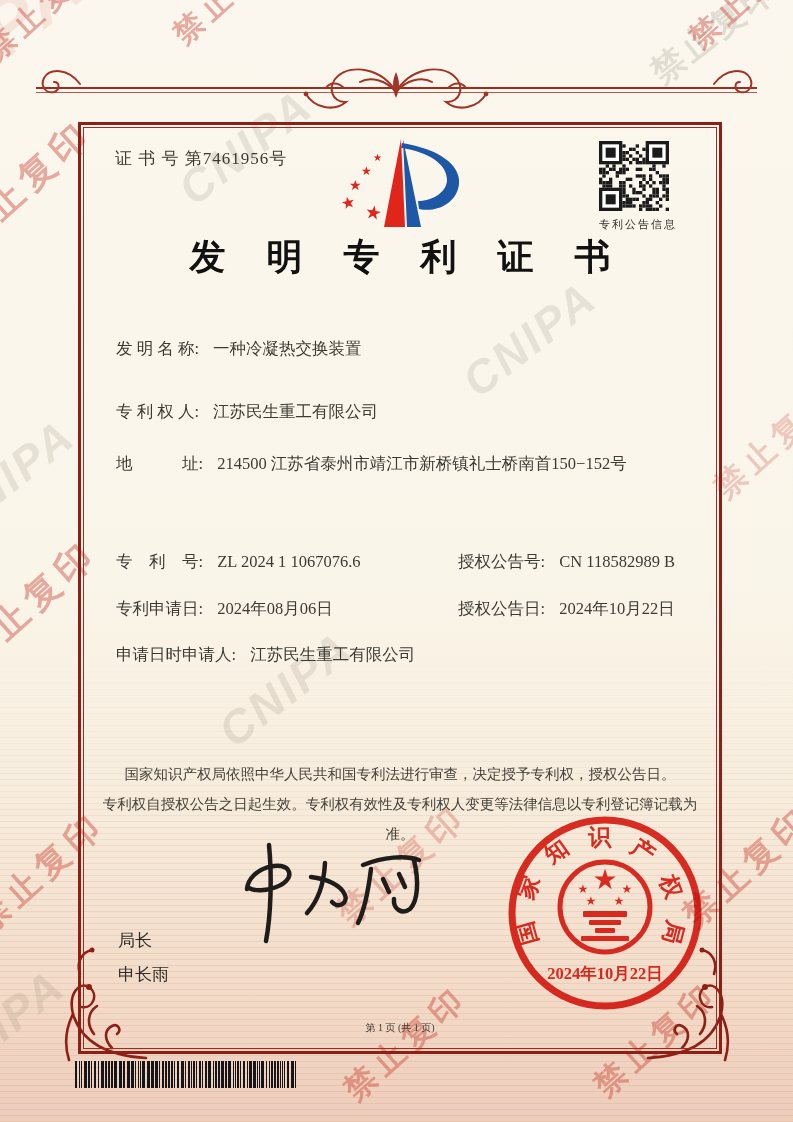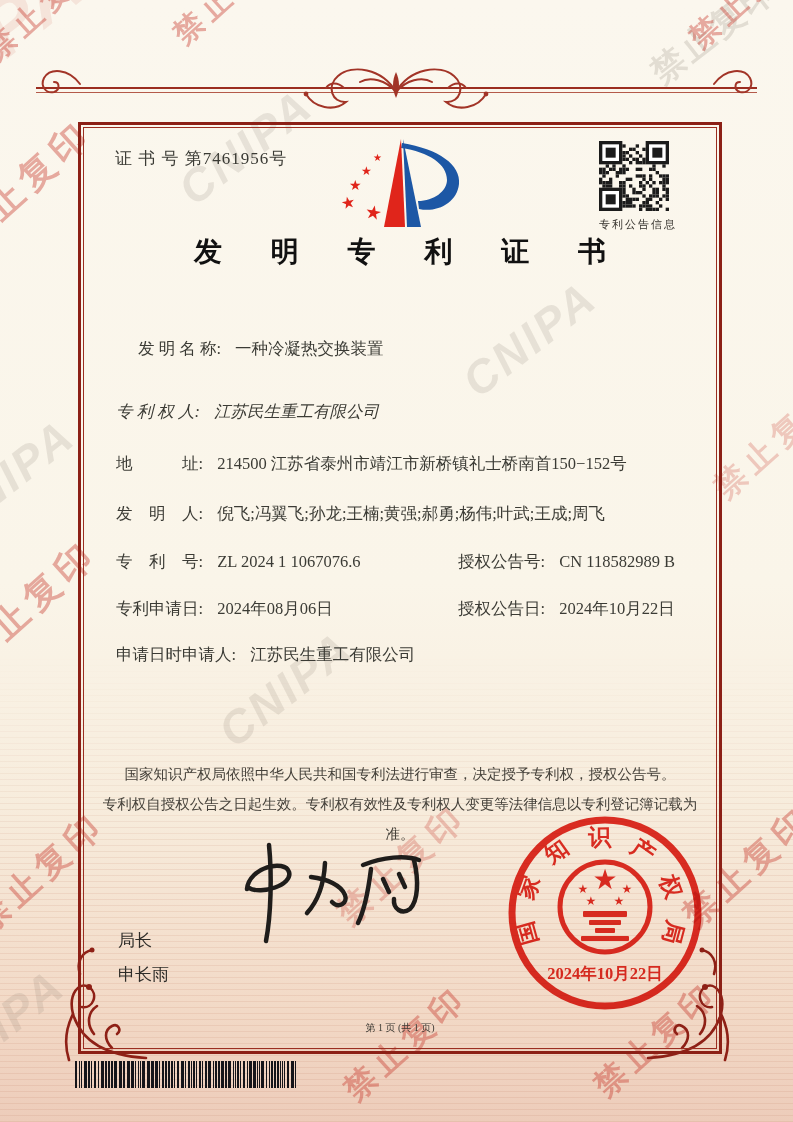--- a/index.html
+++ b/index.html
@@ -15,22 +15,22 @@
   .wm{position:absolute;pointer-events:none;white-space:nowrap;font-weight:bold;}
   .wm-red{color:rgba(200,62,50,0.42);letter-spacing:6px;}
   .wm-gray{color:rgba(130,118,104,0.16);font-style:italic;letter-spacing:3px;font-family:"Liberation Sans","DejaVu Sans",sans-serif;}
   .frame{position:absolute;left:78px;top:122px;width:638px;height:926px;border:3px solid #8c2016;}
   .frame-inner{position:absolute;left:2px;top:2px;right:2px;bottom:2px;border:1px solid #9b2d20;}
   .cert-no{position:absolute;left:34px;top:22px;font-size:17px;letter-spacing:1px;}
   .logo{position:absolute;left:258px;top:12px;width:132px;height:98px;}
   .logo .star{position:absolute;color:#e0251b;line-height:1;}
   .qr-block{position:absolute;left:518px;top:16px;width:88px;text-align:left;}
   .qr-label{margin-top:6px;font-size:11px;letter-spacing:2px;color:#33302b;}
-  .title{position:absolute;left:0;top:108px;width:100%;text-align:center;font-size:28px;font-weight:bold;
-    letter-spacing:16px;color:#111;text-indent:16px;font-family:Liberation Mono, monospace;}
+  .title{position:absolute;left:0;top:108px;width:100%;text-align:center;font-size:36px;font-weight:bold;
+    letter-spacing:16px;color:#111;text-indent:16px;}
   .row{position:absolute;left:35px;font-size:16.5px;white-space:nowrap;}
   .row .lab{display:inline-block;}
   .row .val{margin-left:10px;}
   .row .col2{position:absolute;left:342px;white-space:nowrap;}
   .legal{position:absolute;left:16px;top:634px;width:606px;text-align:center;font-size:14.5px;
     line-height:30px;color:#45413a;}
   .sig-label{position:absolute;left:37px;font-size:17px;color:#2e2c28;margin-top:44px;}
   .sig-svg{position:absolute;left:140px;top:714px;}
   .seal{position:absolute;left:424px;top:688px;width:200px;height:200px;mix-blend-mode:multiply;opacity:.95;}
   .footer{position:absolute;left:0;top:896px;width:100%;text-align:center;font-size:10px;color:#3f3c36;}
@@ -274,35 +274,31 @@
           <rect x="60" y="80" width="4" height="4"></rect>
           <rect x="64" y="80" width="4" height="4"></rect>
           <rect x="68" y="80" width="4" height="4"></rect>
           <rect x="80" y="80" width="4" height="4"></rect>
         </svg>
       <div class="qr-label">专利公告信息</div>
     </div>
 
     <div class="title">发 明 专 利 证 书</div>
 
-    <div class="row" style="top:213px;margin-left:22px;">
+    <div class="row" style="top:213px;">
       <span class="lab">发 明 名 称:</span>
       <span class="val">一种冷凝热交换装置</span>
     </div>
-    <div class="row" style="top:276px;font-style:italic;">
+    <div class="row" style="top:276px;">
       <span class="lab">专 利 权 人:</span>
       <span class="val">江苏民生重工有限公司</span>
     </div>
     <div class="row" style="top:328px;">
       <span class="lab">地　　　址:</span>
       <span class="val">214500 江苏省泰州市靖江市新桥镇礼士桥南首150−152号</span>
-    </div>
-    <div class="row" style="top:378px;">
-      <span class="lab">发　明　人:</span>
-      <span class="val">倪飞;冯翼飞;孙龙;王楠;黄强;郝勇;杨伟;叶武;王成;周飞</span>
     </div>
     <div class="row" style="top:426px;">
       <span class="lab">专　利　号:</span>
       <span class="val">ZL 2024 1 1067076.6</span>
       <span class="col2">
         <span class="lab">授权公告号:</span>
         <span class="val">CN 118582989 B</span>
       </span>
     </div>
     <div class="row" style="top:473px;">
@@ -312,21 +308,21 @@
         <span class="lab">授权公告日:</span>
         <span class="val">2024年10月22日</span>
       </span>
     </div>
     <div class="row" style="top:519px;">
       <span class="lab">申请日时申请人:</span>
       <span class="val">江苏民生重工有限公司</span>
     </div>
 
     <div class="legal">
-      <div>国家知识产权局依照中华人民共和国专利法进行审查，决定授予专利权，授权公告号。</div>
+      <div>国家知识产权局依照中华人民共和国专利法进行审查，决定授予专利权，授权公告日。</div>
       <div>专利权自授权公告之日起生效。专利权有效性及专利权人变更等法律信息以专利登记簿记载为准。</div>
     </div>
 
     <div class="sig-label" style="top:760px;">局长</div>
     <div class="sig-label" style="top:794px;">申长雨</div>
     <svg class="sig-svg" width="210" height="108" viewBox="0 0 210 108">
       <g stroke="#1f1d1b" fill="none" stroke-width="4.5" stroke-linecap="round">
         <path d="M26,50 C28,28 64,20 68,33 C72,46 40,56 28,49"></path>
         <path d="M48,6 C51,36 50,76 45,102"></path>
         <path d="M104,24 C103,44 97,62 86,74"></path>

